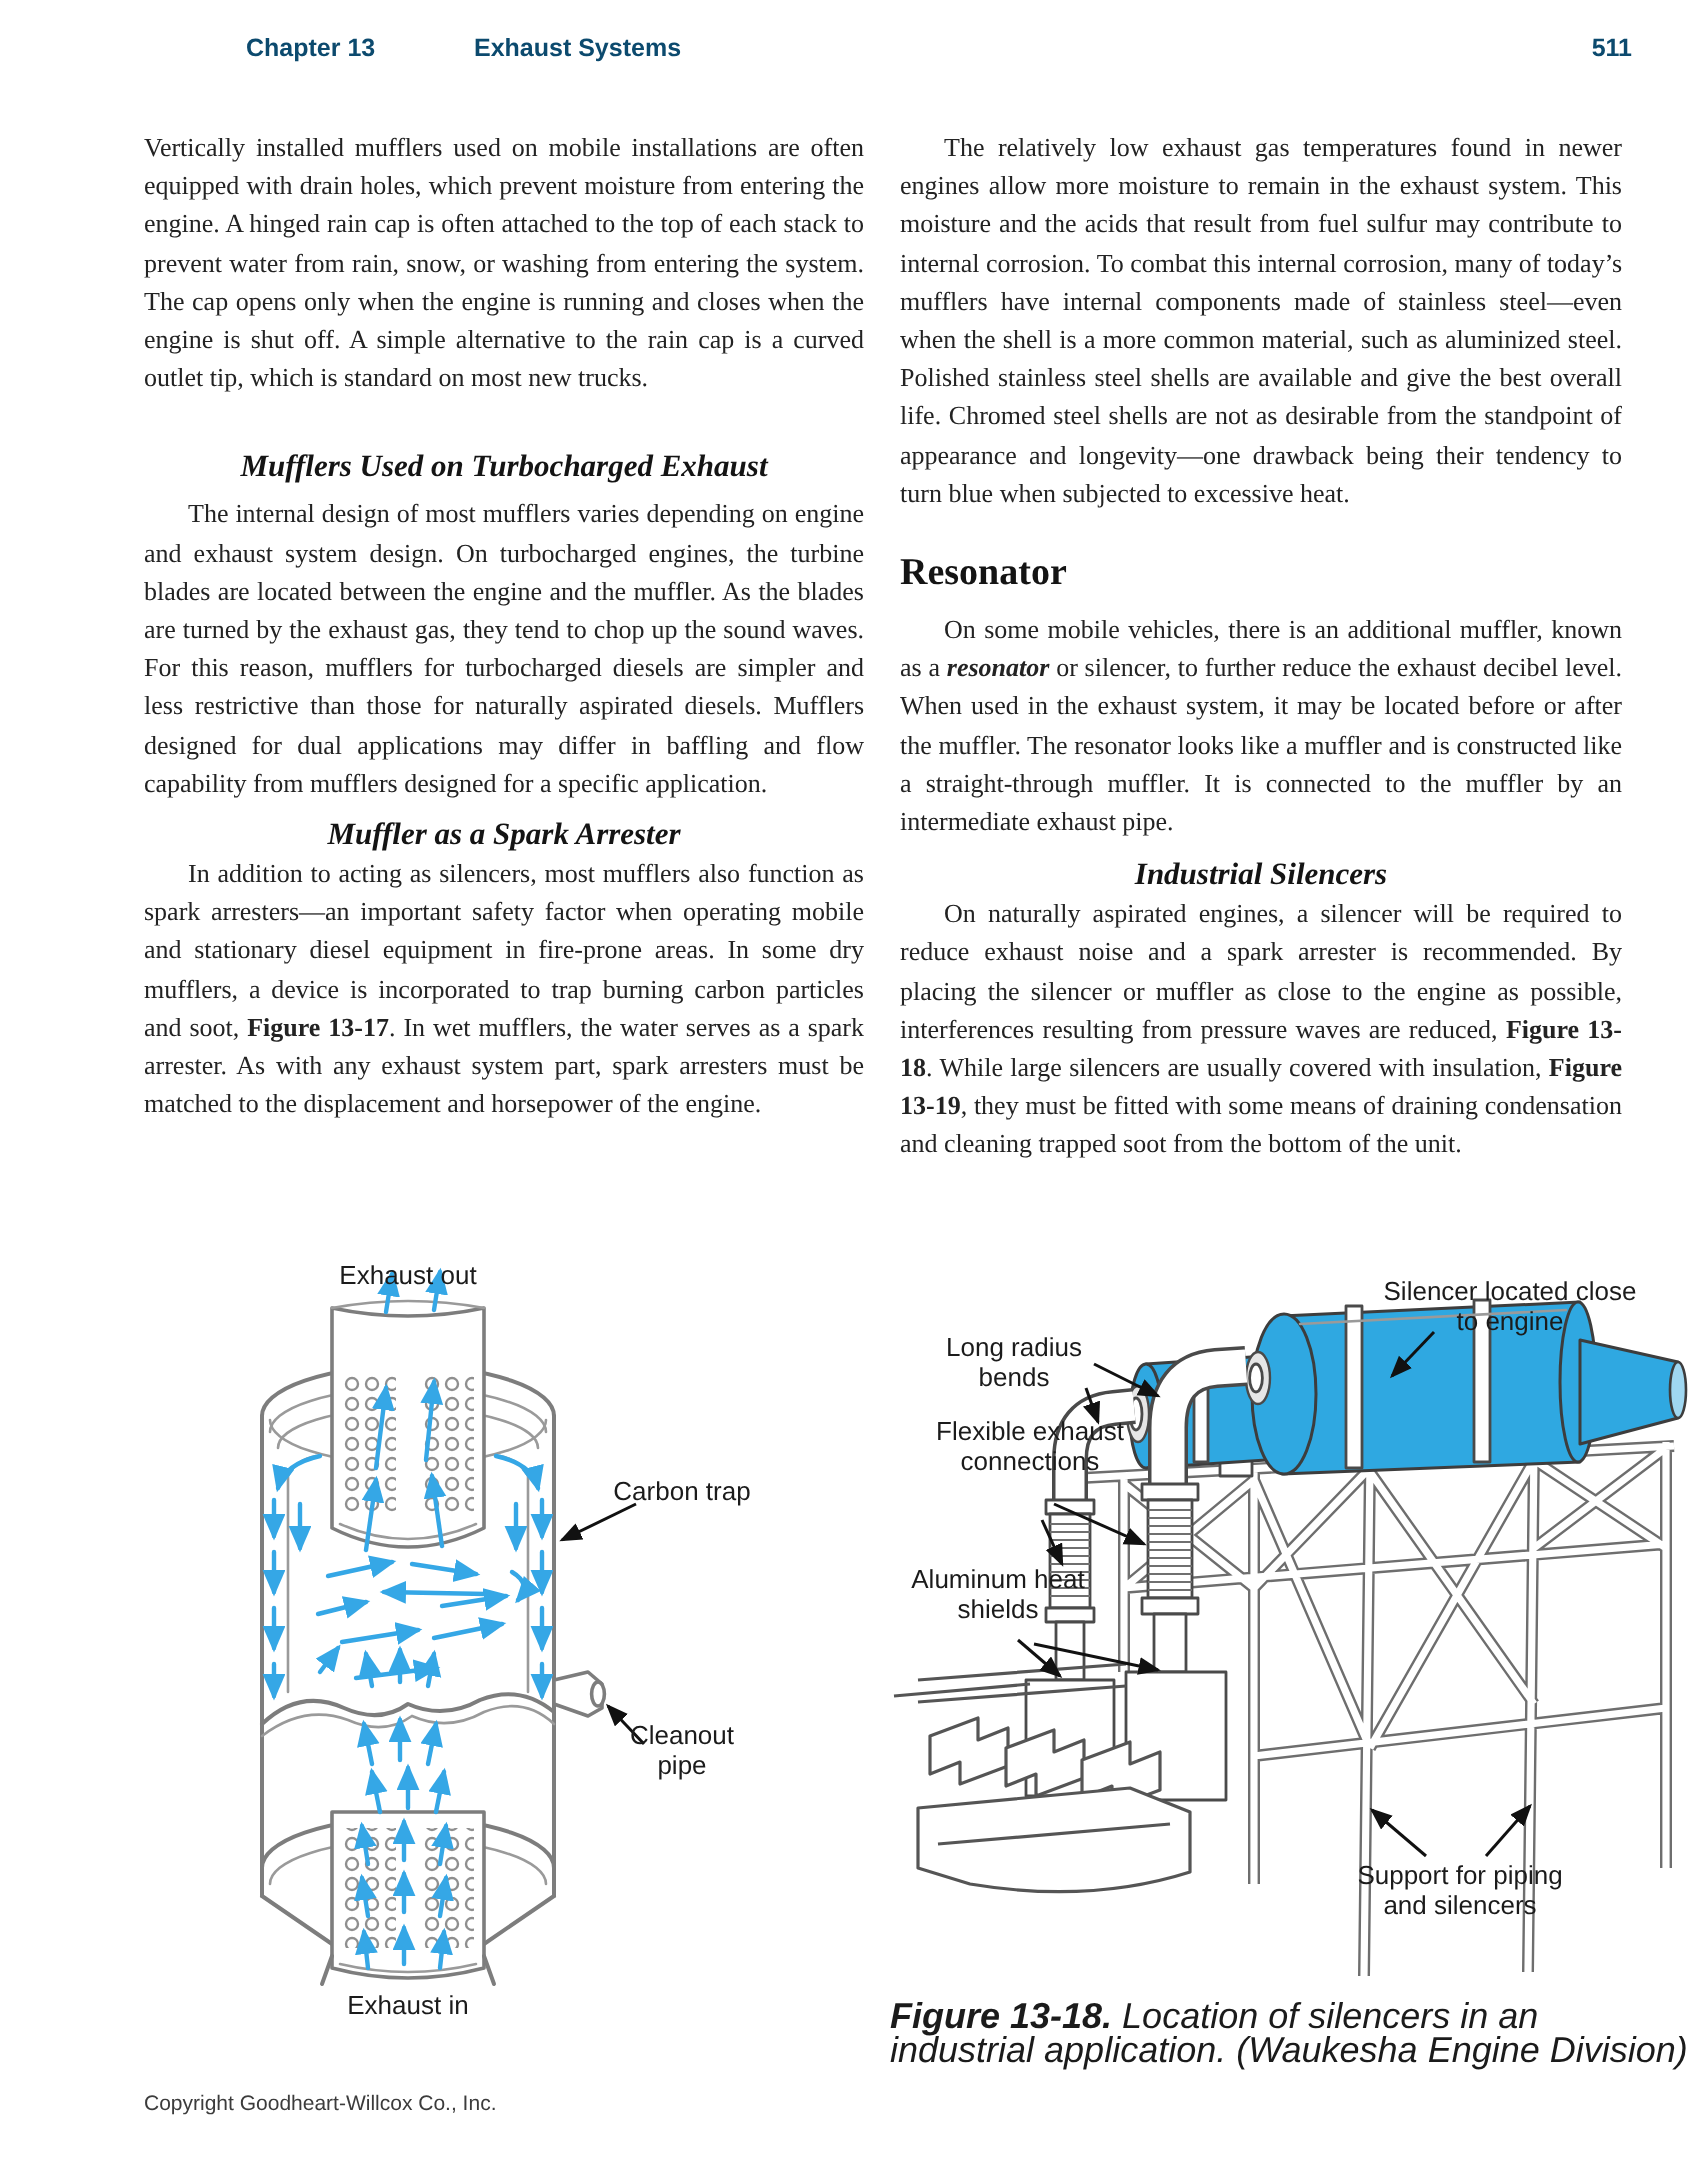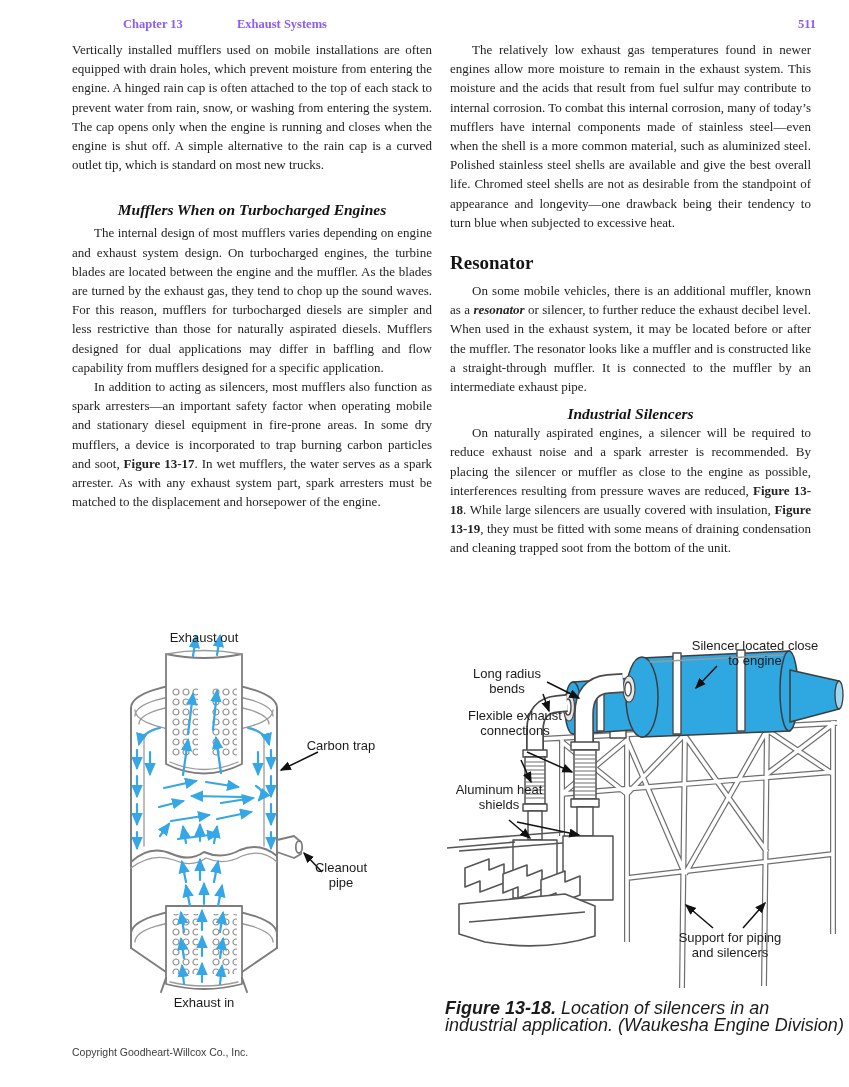--- a/index.html
+++ b/index.html
@@ -1,25 +1,25 @@
 <!DOCTYPE html>
 <html style="--figure-blue: #2fa8e1; --arrow-blue: #35a7e6; --line-gray: #7d7d7d;"><head>
 <meta charset="utf-8">
 <style>
   html,body{margin:0;padding:0;background:#e8e8e8;}
   .page{position:relative;width:849px;height:1087px;background:#ffffff;overflow:hidden;
         font-family:"Liberation Serif",serif;color:#232323;}
   
-  .hdr span{position:absolute;top:17px;font-family:Liberation Serif, serif;
-            font-weight:bold;font-size:12.5px;color:#8b5cf6;}
+  .hdr span{position:absolute;top:17px;font-family:Liberation Sans, sans-serif;
+            font-weight:bold;font-size:12.5px;color:#0c4a6e;}
   .h-chapter{left:123px;}
   .h-title{left:237px;}
   .h-page{right:33px;}
   
-  .col{position:absolute;top:40px;}
+  .col{position:absolute;top:64px;}
   .col-left{left:72px;width:360px;}
   .col-right{left:450px;width:361px;}
   p.body{font-size:13px;line-height:19.2px;text-align:justify;margin:0;text-indent:22px;}
   p.noindent{text-indent:0;}
   h2,h3{font-weight:bold;color:#141414;}
   h3{font-size:15.5px;font-style:italic;text-align:center;line-height:19px;}
   h2{font-size:19px;line-height:22px;text-align:left;}
   .h-turbo{margin:26px 0 4px 0;}
   .h-spark{margin:7px 0 0 0;}
   .h-res{margin:20px 0 7px 0;}
@@ -55,22 +55,23 @@
 <div class="page">
 
   <div class="hdr">
     <span class="h-chapter">Chapter 13</span>
     <span class="h-title">Exhaust Systems</span>
     <span class="h-page">511</span>
   </div>
 
   <div class="col col-left">
     <p class="body noindent">Vertically installed mufflers used on mobile installations are often equipped with drain holes, which prevent moisture from entering the engine. A hinged rain cap is often attached to the top of each stack to prevent water from rain, snow, or washing from entering the system. The cap opens only when the engine is running and closes when the engine is shut off. A simple alternative to the rain cap is a curved outlet tip, which is standard on most new trucks.</p>
-    <h3 class="h-turbo">Mufflers When on Turbocharged Engines</h3>
+    <h3 class="h-turbo">Mufflers Used on Turbocharged Exhaust</h3>
     <p class="body">The internal design of most mufflers varies depending on engine and exhaust system design. On turbocharged engines, the turbine blades are located between the engine and the muffler. As the blades are turned by the exhaust gas, they tend to chop up the sound waves. For this reason, mufflers for turbocharged diesels are simpler and less restrictive than those for naturally aspirated diesels. Mufflers designed for dual applications may differ in baffling and flow capability from mufflers designed for a specific application.</p>
+    <h3 class="h-spark">Muffler as a Spark Arrester</h3>
     <p class="body"><span>In addition to acting as silencers, most mufflers also function as spark arresters—an important safety factor when operating mobile and stationary diesel equipment in fire-prone areas. In some dry mufflers, a device is incorporated to trap burning carbon particles and soot, </span><span style="font-weight: bold;">Figure 13-17</span><span>. In wet mufflers, the water serves as a spark arrester. As with any exhaust system part, spark arresters must be matched to the displacement and horsepower of the engine.</span></p>
   </div>
 
   <div class="col col-right">
     <p class="body">The relatively low exhaust gas temperatures found in newer engines allow more moisture to remain in the exhaust system. This moisture and the acids that result from fuel sulfur may contribute to internal corrosion. To combat this internal corrosion, many of today’s mufflers have internal components made of stainless steel—even when the shell is a more common material, such as aluminized steel. Polished stainless steel shells are available and give the best overall life. Chromed steel shells are not as desirable from the standpoint of appearance and longevity—one drawback being their tendency to turn blue when subjected to excessive heat.</p>
     <h2 class="h-res">Resonator</h2>
     <p class="body"><span>On some mobile vehicles, there is an additional muffler, known as a </span><span style="font-weight: bold; font-style: italic;">resonator</span><span> or silencer, to further reduce the exhaust decibel level. When used in the exhaust system, it may be located before or after the muffler. The resonator looks like a muffler and is constructed like a straight-through muffler. It is connected to the muffler by an intermediate exhaust pipe.</span></p>
     <h3 class="h-ind">Industrial Silencers</h3>
     <p class="body"><span>On naturally aspirated engines, a silencer will be required to reduce exhaust noise and a spark arrester is recommended. By placing the silencer or muffler as close to the engine as possible, interferences resulting from pressure waves are reduced, </span><span style="font-weight: bold;">Figure 13-18</span><span>. While large silencers are usually covered with insulation, </span><span style="font-weight: bold;">Figure 13-19</span><span>, they must be fitted with some means of draining condensation and cleaning trapped soot from the bottom of the unit.</span></p>
   </div>

